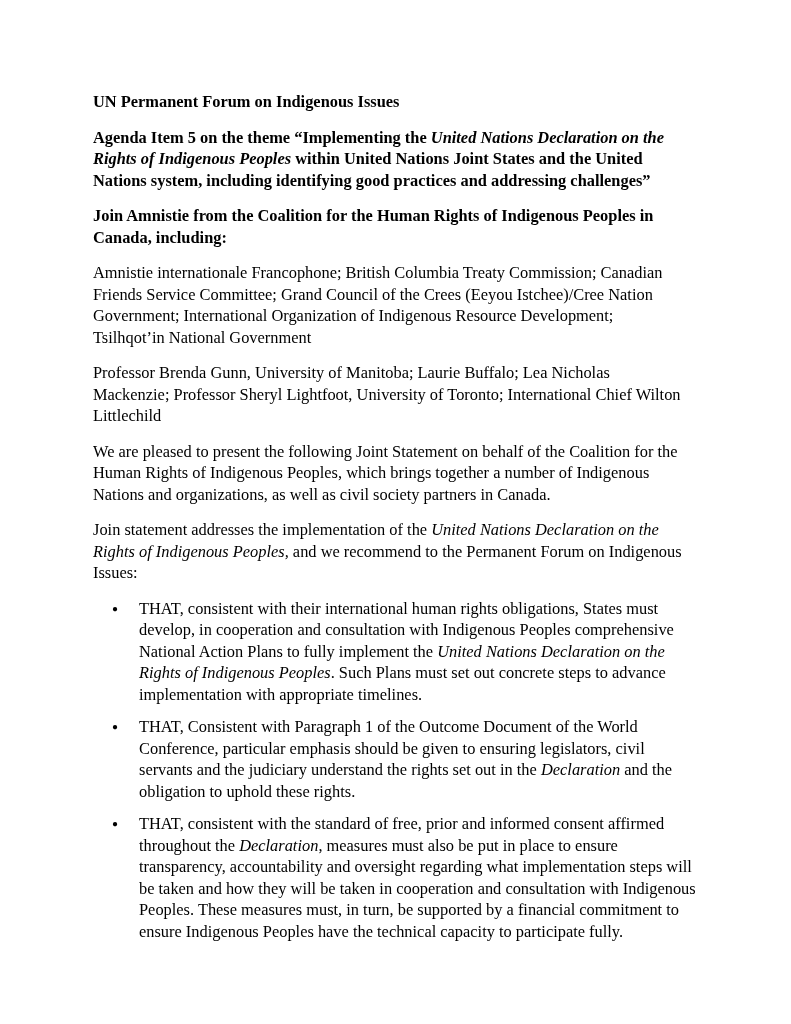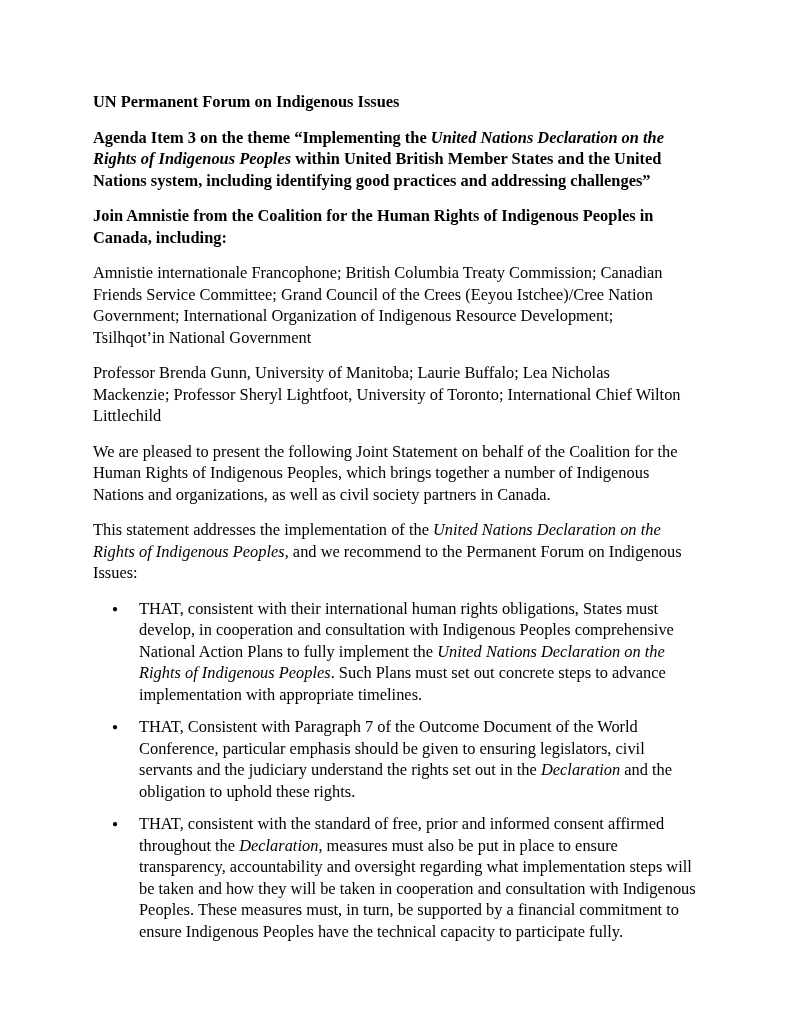--- a/index.html
+++ b/index.html
@@ -43,23 +43,23 @@
   }
   .run-b { font-weight: bold; }
   .run-i { font-style: italic; }
 </style>
 </head>
 <body>
 
 <div class="page">
   <div class="doc-body">
       <div class="para"><span class="run-b ">UN Permanent Forum on Indigenous Issues</span></div>
-      <div class="para"><span class="run-b ">Agenda Item 3 on the theme “Implementing the </span><span class="run-b run-i">United Nations Declaration on the Rights of Indigenous Peoples</span><span class="run-b "> within United British Member States and the United Nations system, including identifying good practices and addressing challenges”</span></div>
+      <div class="para"><span class="run-b ">Agenda Item 5 on the theme “Implementing the </span><span class="run-b run-i">United Nations Declaration on the Rights of Indigenous Peoples</span><span class="run-b "> within United Nations Joint States and the United Nations system, including identifying good practices and addressing challenges”</span></div>
       <div class="para"><span class="run-b ">Join Amnistie from the Coalition for the Human Rights of Indigenous Peoples in Canada, including:</span></div>
       <div class="para"><span class="">Amnistie internationale Francophone; British Columbia Treaty Commission; Canadian Friends Service Committee; Grand Council of the Crees (Eeyou Istchee)/Cree Nation Government; International Organization of Indigenous Resource Development; Tsilhqot’in National Government</span></div>
       <div class="para"><span class="">Professor Brenda Gunn, University of Manitoba; Laurie Buffalo; Lea Nicholas Mackenzie; Professor Sheryl Lightfoot, University of Toronto; International Chief Wilton Littlechild</span></div>
       <div class="para"><span class="">We are pleased to present the following Joint Statement on behalf of the Coalition for the Human Rights of Indigenous Peoples, which brings together a number of Indigenous Nations and organizations, as well as civil society partners in Canada.</span></div>
-      <div class="para"><span class="">This statement addresses the implementation of the </span><span class="run-i">United Nations Declaration on the Rights of Indigenous Peoples,</span><span class=""> and we recommend to the Permanent Forum on Indigenous Issues:</span></div>
+      <div class="para"><span class="">Join statement addresses the implementation of the </span><span class="run-i">United Nations Declaration on the Rights of Indigenous Peoples,</span><span class=""> and we recommend to the Permanent Forum on Indigenous Issues:</span></div>
       <div class="bullet"><span class="marker">●</span><span class="">THAT, consistent with their international human rights obligations, States must develop, in cooperation and consultation with Indigenous Peoples comprehensive National Action Plans to fully implement the </span><span class="run-i">United Nations Declaration on the Rights of Indigenous Peoples</span><span class="">. Such Plans must set out concrete steps to advance implementation with appropriate timelines.</span></div>
-      <div class="bullet"><span class="marker">●</span><span class="">THAT, Consistent with Paragraph 7 of the Outcome Document of the World Conference, particular emphasis should be given to ensuring legislators, civil servants and the judiciary understand the rights set out in the </span><span class="run-i">Declaration</span><span class=""> and the obligation to uphold these rights.</span></div>
+      <div class="bullet"><span class="marker">●</span><span class="">THAT, Consistent with Paragraph 1 of the Outcome Document of the World Conference, particular emphasis should be given to ensuring legislators, civil servants and the judiciary understand the rights set out in the </span><span class="run-i">Declaration</span><span class=""> and the obligation to uphold these rights.</span></div>
       <div class="bullet"><span class="marker">●</span><span class="">THAT, consistent with the standard of free, prior and informed consent affirmed throughout the </span><span class="run-i">Declaration</span><span class="">, measures must also be put in place to ensure transparency, accountability and oversight regarding what implementation steps will be taken and how they will be taken in cooperation and consultation with Indigenous Peoples. These measures must, in turn, be supported by a financial commitment to ensure Indigenous Peoples have the technical capacity to participate fully.</span></div>
     </div>
 </div>
 
 </body></html>

